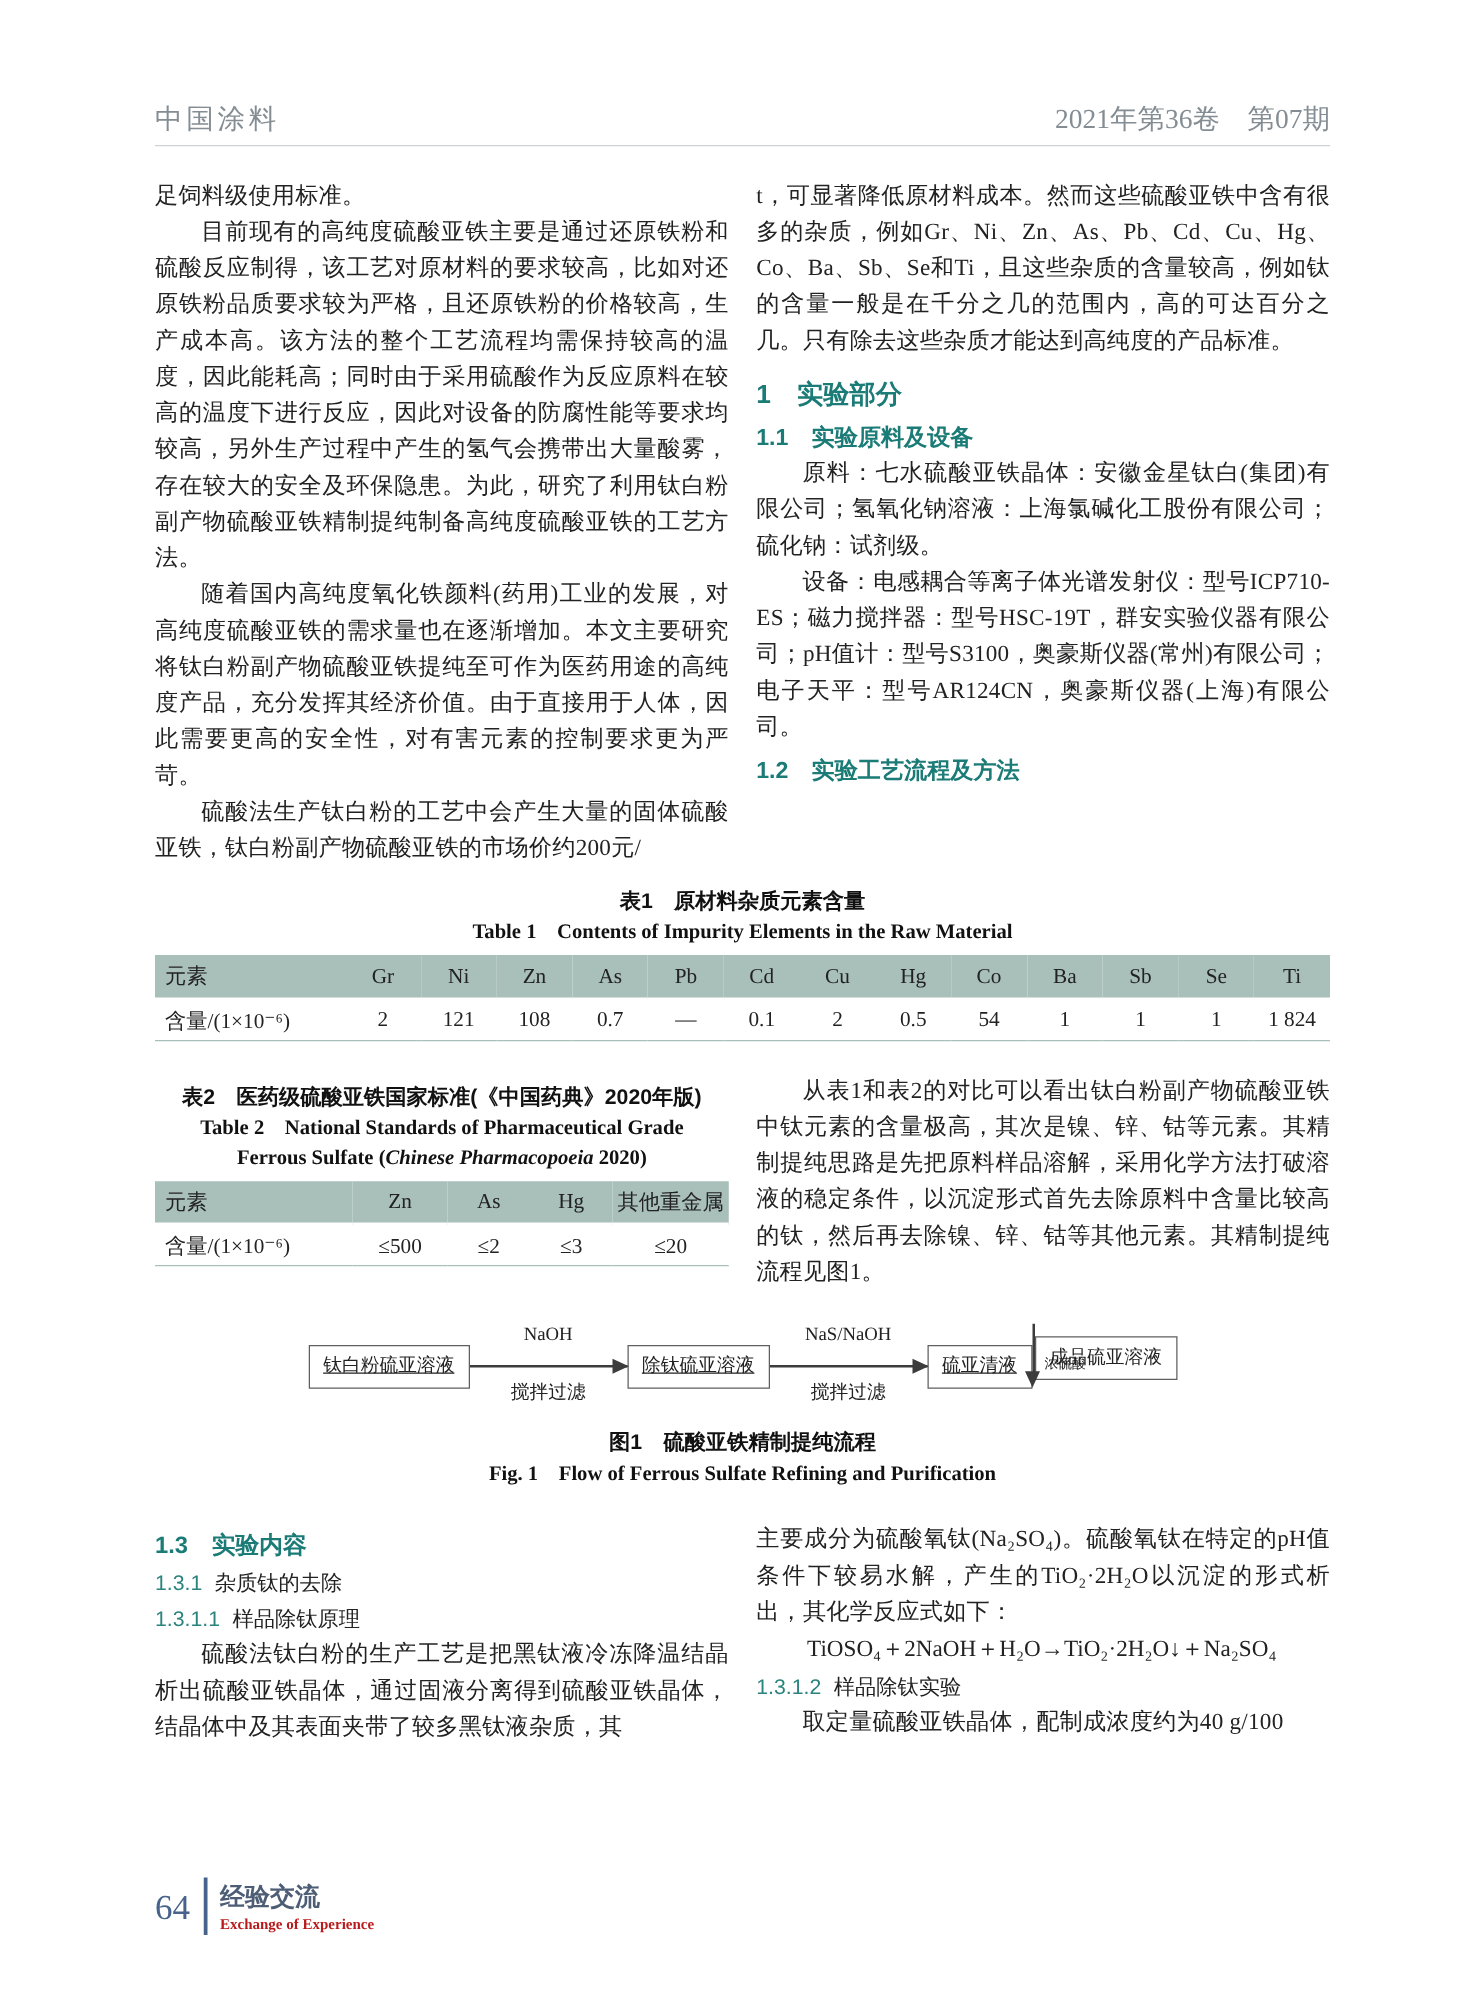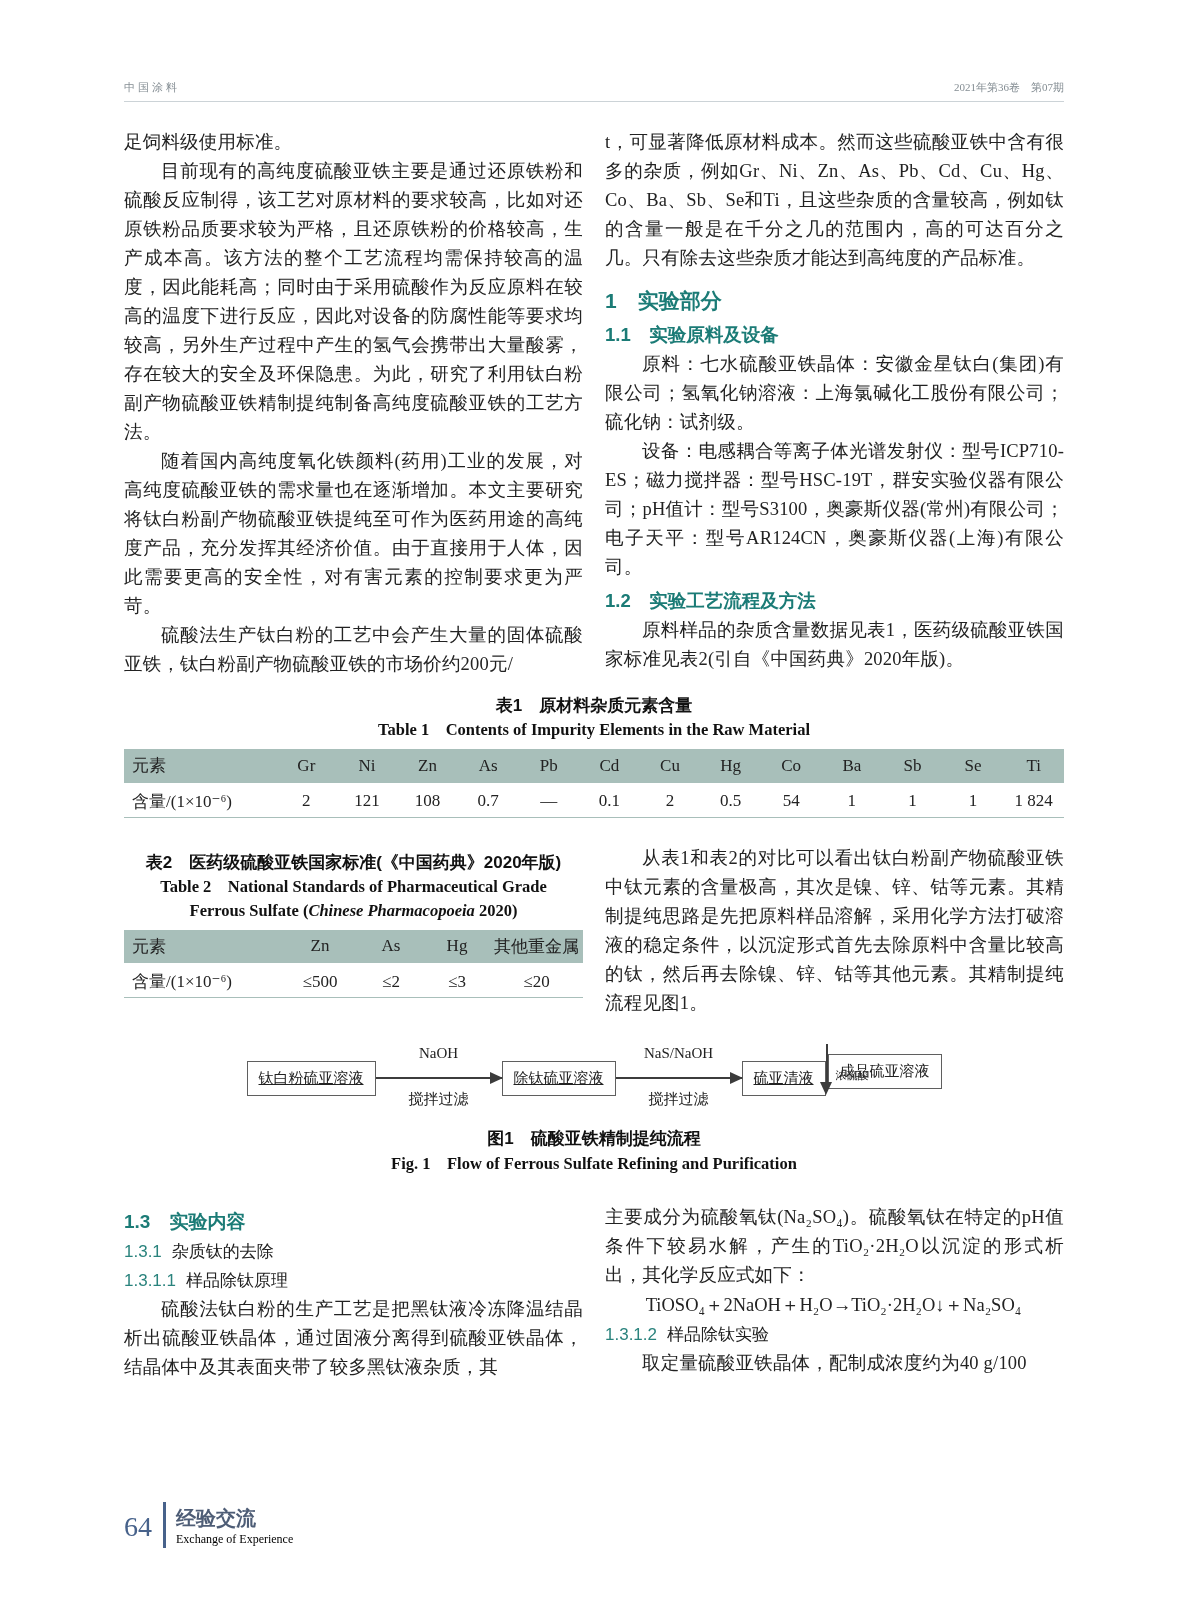--- a/index.html
+++ b/index.html
@@ -15,21 +15,21 @@
     font-family:"Liberation Serif","DejaVu Serif",serif;
     color:#222;
   }
   
   .pg-header {
     margin-top:80px;
     display:flex; justify-content:space-between; align-items:flex-end;
     padding-bottom:6px;
     border-bottom:1px solid #ccd3d7;
     color:#848d93;
-    font-size:11px;
+    font-size:22px;
   }
   .pg-header .jname { letter-spacing:3px; }
   
   .cols { display:flex; gap:22px; }
   .col { width:459px; }
   .body-p {
     font-size:18.5px; line-height:29px;
     text-align:justify;
     letter-spacing:0.2px;
   }
@@ -149,21 +149,21 @@
   .pageno {
     font-size:28px; line-height:28px;
     color:#47628b; margin-bottom:7px;
   }
   .fbar { width:3px; height:46px; background:#47628b; margin:0 10px 0 11px; }
   .fblock { display:flex; flex-direction:column; }
   .fsec-zh {
     font-family:"Liberation Sans","DejaVu Sans",sans-serif;
     font-weight:700; font-size:20px; line-height:25px; color:#4e5d76;
   }
-  .fsec-en { font-size:12px; line-height:17px; color:#000000; }
+  .fsec-en { font-size:12px; line-height:17px; color:#b91c1c;font-weight:bold; }
 </style>
 </head>
 <body>
 
 <div class="page">
 
   <div class="pg-header">
     <span class="jname">中国涂料</span>
     <span>2021年第36卷　第07期</span>
   </div>
@@ -175,21 +175,20 @@
       <p class="body-p indent">随着国内高纯度氧化铁颜料(药用)工业的发展，对高纯度硫酸亚铁的需求量也在逐渐增加。本文主要研究将钛白粉副产物硫酸亚铁提纯至可作为医药用途的高纯度产品，充分发挥其经济价值。由于直接用于人体，因此需要更高的安全性，对有害元素的控制要求更为严苛。</p>
       <p class="body-p indent">硫酸法生产钛白粉的工艺中会产生大量的固体硫酸亚铁，钛白粉副产物硫酸亚铁的市场价约200元/</p>
     </div>
     <div class="col">
       <p class="body-p">t，可显著降低原材料成本。然而这些硫酸亚铁中含有很多的杂质，例如Gr、Ni、Zn、As、Pb、Cd、Cu、Hg、Co、Ba、Sb、Se和Ti，且这些杂质的含量较高，例如钛的含量一般是在千分之几的范围内，高的可达百分之几。只有除去这些杂质才能达到高纯度的产品标准。</p>
       <div class="h-lvl1">1　实验部分</div>
       <div class="h-lvl2">1.1　实验原料及设备</div>
       <p class="body-p indent">原料：七水硫酸亚铁晶体：安徽金星钛白(集团)有限公司；氢氧化钠溶液：上海氯碱化工股份有限公司；硫化钠：试剂级。</p>
       <p class="body-p indent">设备：电感耦合等离子体光谱发射仪：型号ICP710-ES；磁力搅拌器：型号HSC-19T，群安实验仪器有限公司；pH值计：型号S3100，奥豪斯仪器(常州)有限公司；电子天平：型号AR124CN，奥豪斯仪器(上海)有限公司。</p>
       <div class="h-lvl2">1.2　实验工艺流程及方法</div>
-      <p class="body-p indent">原料样品的杂质含量数据见表1，医药级硫酸亚铁国家标准见表2(引自《中国药典》2020年版)。</p>
     </div>
   </div>
 
   <div class="t1-block">
     <div class="tbl-caption-zh">表1　原材料杂质元素含量</div>
     <div class="tbl-caption-en">Table 1　Contents of Impurity Elements in the Raw Material</div>
     <table class="dtable">
       <colgroup>
         <col style="width:152px">
         <col span="13" style="width:60.6px">

